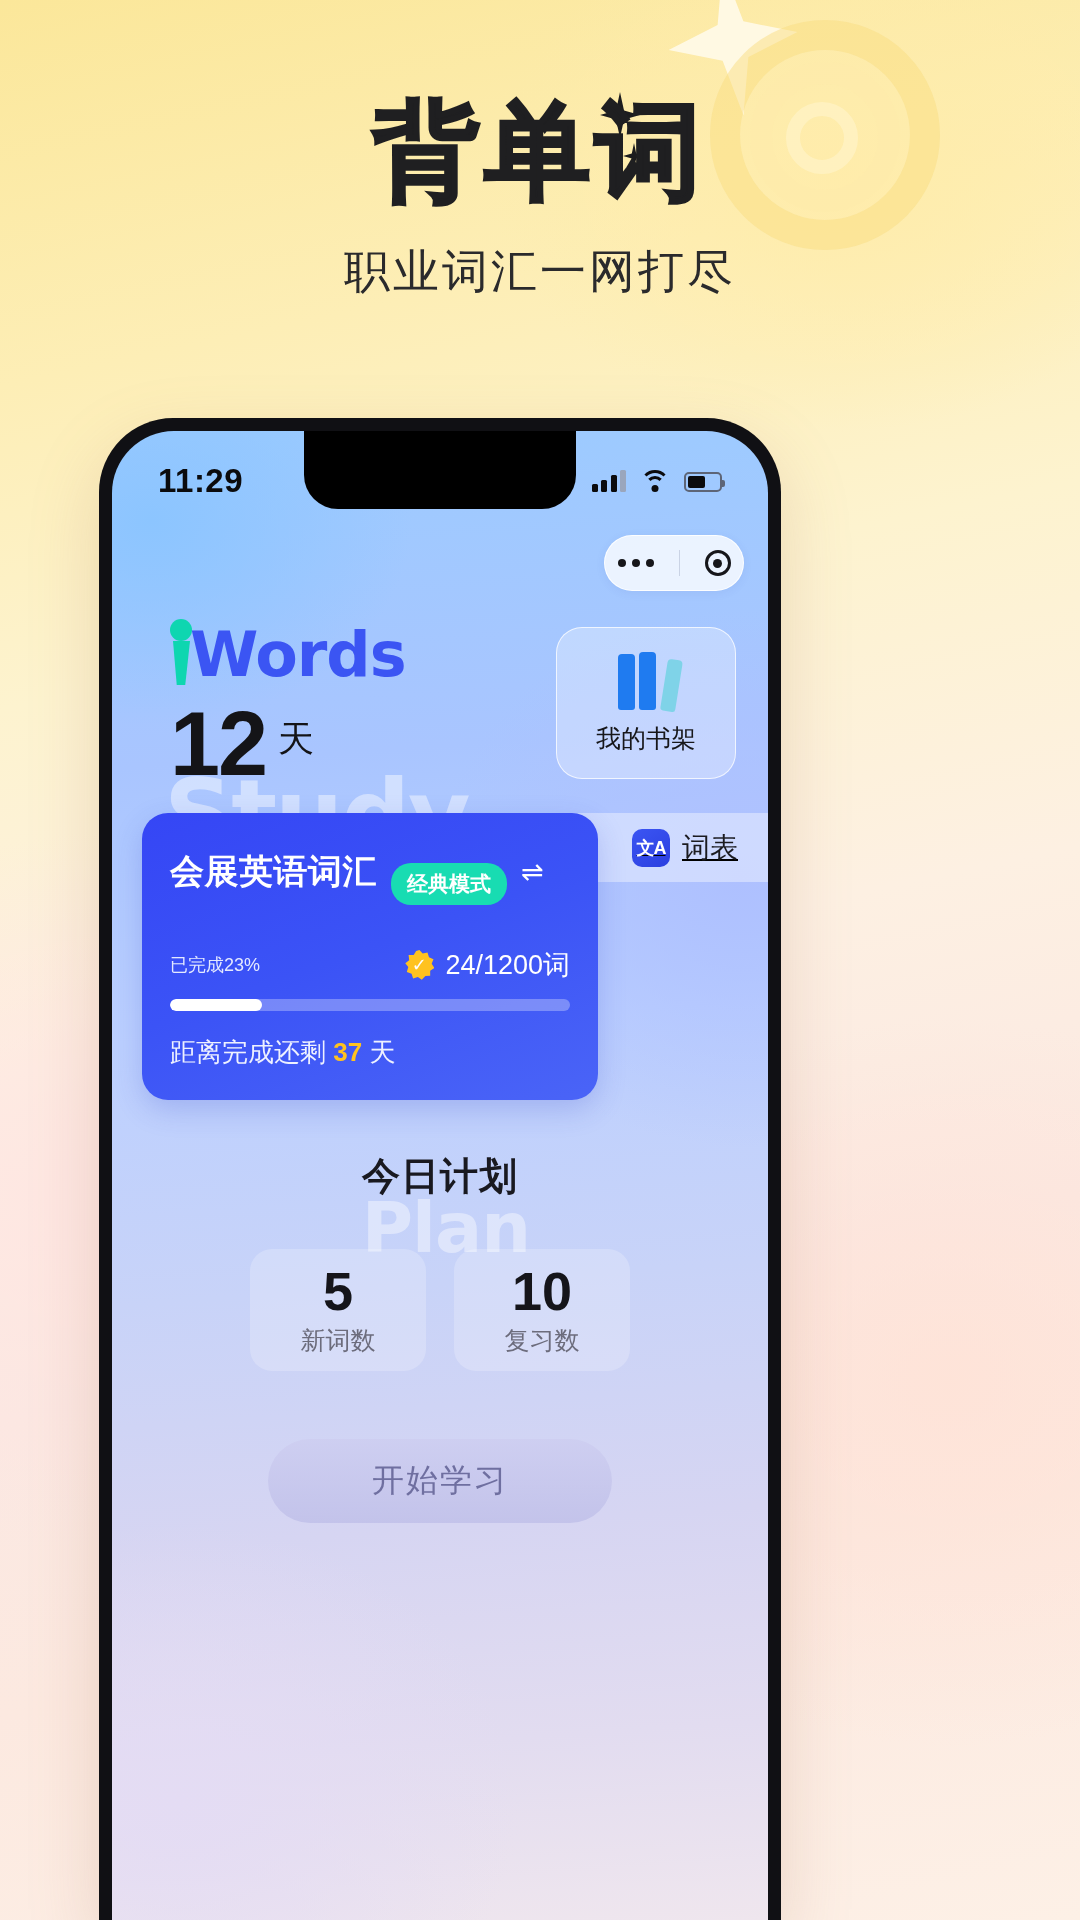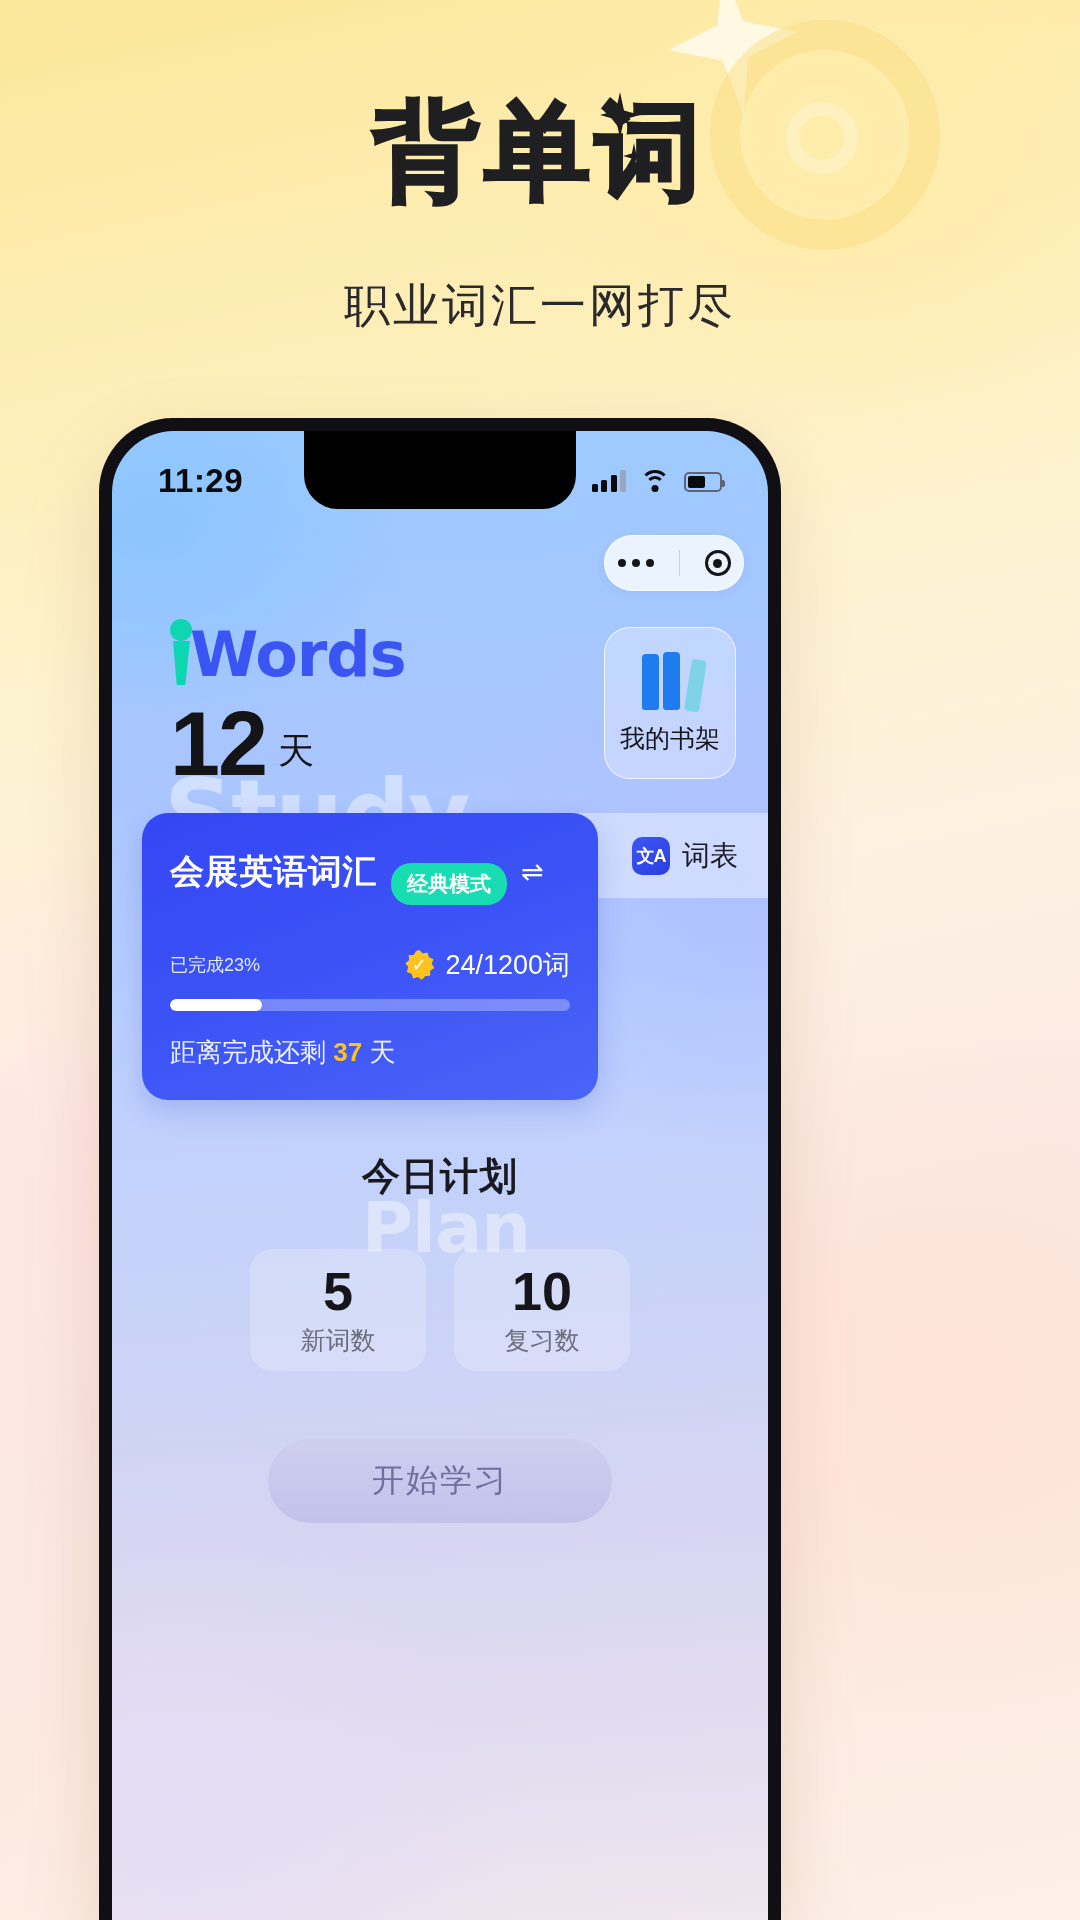--- a/index.html
+++ b/index.html
@@ -44,21 +44,21 @@
   }
 
   
   .hero { position: absolute; left: 0; right: 0; top: 96px; text-align: center; }
   .hero-title {
     font-size: 106px; line-height: 1.05; font-weight: 900; color: #1f1f21;
     letter-spacing: 5px; font-family: "DejaVu Sans", sans-serif;
     -webkit-text-stroke: 3px #1f1f21;
   }
   .hero-sub {
-    margin-top: 68px; font-size: 46px; color: #2a2a2c; letter-spacing: 3px; font-weight: 400;
+    margin-top: 34px; font-size: 46px; color: #2a2a2c; letter-spacing: 3px; font-weight: 400;
   }
 
   
   .phone {
     position: absolute; left: 99px; top: 418px;
     width: 682px; height: 1502px;
     background: #101014;
     border-radius: 74px 74px 0 0;
     padding: 13px 13px 0 13px;
     box-shadow: 0 28px 70px rgba(170,120,90,.22);
@@ -119,28 +119,28 @@
   .logo { display: flex; align-items: flex-end; height: 62px; }
   .logo .i-dot { width: 22px; height: 22px; border-radius: 50%; background: #0ed6b0; margin-bottom: 44px; }
   .logo .i-stem { width: 17px; height: 44px; background: #0ed6b0; margin-left: -19px; clip-path: polygon(0 0, 100% 0, 72% 100%, 22% 100%); }
   .logo .word { font-size: 62px; font-weight: 800; color: #3b55f3; letter-spacing: -1px; line-height: .95; font-family: "DejaVu Sans", sans-serif; }
   .watermark-study {
     position: absolute; left: -6px; top: 64px;
     font-size: 96px; font-weight: 900; color: rgba(255,255,255,.45);
     letter-spacing: -2px; font-family: "DejaVu Sans", sans-serif; line-height: 1;
     user-select: none;
   }
-  .streak { position: relative; margin-top: 18px; display: flex; align-items: flex-end; }
+  .streak { position: relative; margin-top: 18px; display: flex; align-items: center; }
   .streak .num { font-size: 90px; font-weight: 700; color: #141417; line-height: .92; letter-spacing: -2px; }
   .streak .unit { font-size: 36px; color: #141417; margin-left: 12px; margin-bottom: 10px; }
 
   
   .shelf {
     position: absolute; right: 32px; top: 196px;
-    width: 132px; height: 152px; border-radius: 26px;
+    width: 180px; height: 152px; border-radius: 26px;
     background: rgba(255,255,255,.30);
     border: 1.5px solid rgba(255,255,255,.75);
     display: flex; flex-direction: column; align-items: center; justify-content: center; gap: 12px;
   }
   .books { display: flex; align-items: flex-end; gap: 4px; height: 58px; }
   .books b { display: block; border-radius: 4px 4px 3px 3px; }
   .books b.b1 { width: 17px; height: 56px; background: #1f7bf0; }
   .books b.b2 { width: 17px; height: 58px; background: #1f7bf0; }
   .books b.b3 { width: 15px; height: 52px; background: #7fd3e8; transform: rotate(9deg); transform-origin: bottom left; }
   .shelf .label { font-size: 25px; color: #17171a; font-weight: 500; }
@@ -173,25 +173,26 @@
   }
   .count-txt { font-size: 27px; color: #fff; font-weight: 500; text-align: center; }
   .bar { margin-top: 16px; height: 12px; border-radius: 6px; background: rgba(255,255,255,.30); overflow: hidden; }
   .bar i { display: block; height: 100%; border-radius: 6px; background: #fff; }
   .remain { margin-top: 24px; font-size: 26px; color: #eef1ff; }
   .remain .days { color: #ffc21f; font-weight: 700; }
 
   
   .wordlist-tab {
     position: absolute; right: 0px; top: 382px;
-    width: 210px; height: 85px;
+    width: 210px; height: 69px;
     background: rgba(255,255,255,.40);
     border-radius: 22px 0 0 22px;
     display: flex; align-items: center; gap: 12px;
     padding-left: 74px;
+    text-decoration: underline;
   }
   .wl-icon {
     width: 38px; height: 38px; border-radius: 10px;
     background: linear-gradient(145deg,#3b55f3,#2b3fe0);
     color: #fff; font-size: 18px; font-weight: 700;
     display: flex; align-items: center; justify-content: center; letter-spacing: -1px;
   }
   .wl-label { font-size: 28px; color: #1b1b20; font-weight: 500; }
 
   

